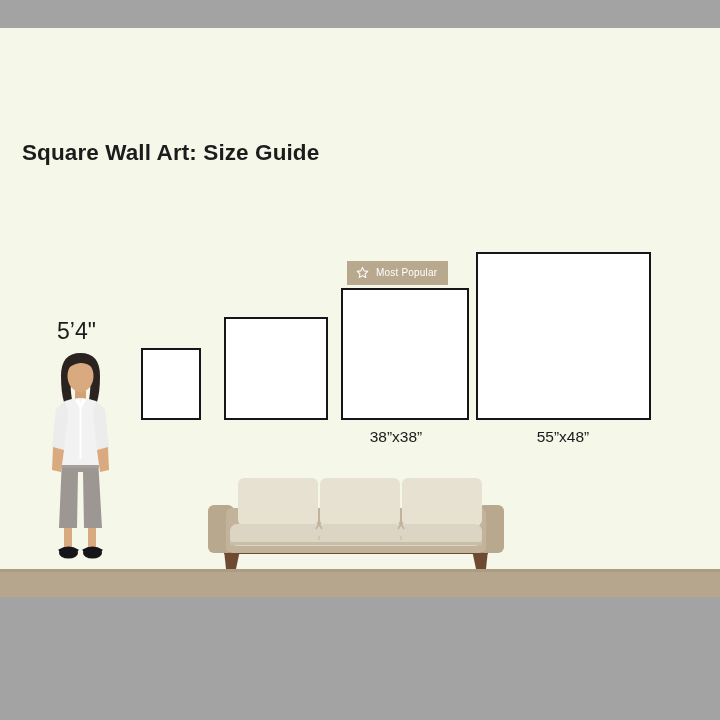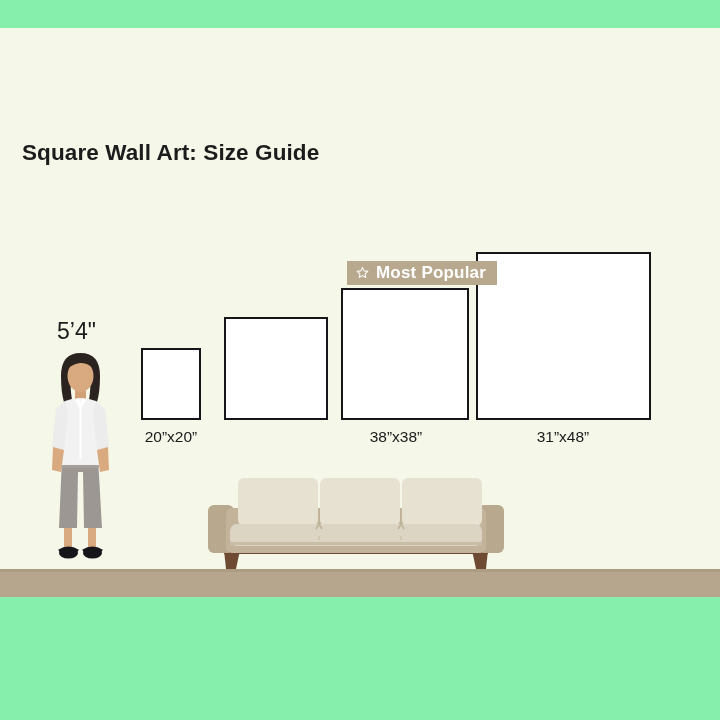--- a/index.html
+++ b/index.html
@@ -1,19 +1,19 @@
 <!DOCTYPE html>
 <html><head>
 <meta charset="utf-8">
 <style>
   html,body{margin:0;padding:0;background:#ffffff;}
   body{width:720px;height:720px;position:relative;overflow:hidden;
        font-family:"Liberation Sans","DejaVu Sans",sans-serif;}
 
-  #stage{position:absolute;left:0;top:0;width:720px;height:720px;background:#86efac;}
+  #stage{position:absolute;left:0;top:0;width:720px;height:720px;background:#a3a3a3;}
 
   
   .wall{position:absolute;left:0;top:28px;width:720px;height:541px;background:#f5f7e9;}
   .floor{position:absolute;left:0;top:569px;width:720px;height:28px;background:#b5a68d;}
   .floor-shade{position:absolute;left:0;top:569px;width:720px;height:3px;background:#a4947a;opacity:.55;}
 
   
   .title{position:absolute;left:22px;top:140px;font-size:22.5px;font-weight:bold;
          color:#1c1c1c;letter-spacing:.1px;white-space:nowrap;}
 
@@ -22,21 +22,21 @@
                 white-space:nowrap;}
 
   
   .frame{position:absolute;background:#ffffff;border:2.5px solid #16161a;box-sizing:border-box;}
   .size-label{position:absolute;font-size:15.5px;color:#1a1a1a;text-align:center;
               white-space:nowrap;}
 
   
   .badge{position:absolute;display:flex;align-items:center;gap:7px;
          background:#b7a88e;padding:4px 11px 5px 9px;box-sizing:border-box;}
-  .badge-text{font-size:17px;font-weight:bold;color:#ffffff;white-space:nowrap;
+  .badge-text{font-size:10px;font-weight:normal;color:#ffffff;white-space:nowrap;
               letter-spacing:.2px;}
   .badge-star{width:13px;height:13px;display:block;flex:0 0 auto;}
 
   
   .person{position:absolute;left:34px;top:352px;width:92px;height:218px;}
 
   
   .sofa{position:absolute;left:196px;top:472px;width:320px;height:99px;}
 </style>
 </head>
@@ -82,29 +82,28 @@
 
       <path d="M19 95 l11 3 l-3 22 l-9 -2 Z" fill="#d9a97f"></path>
       <path d="M74 95 l-11 3 l3 22 l9 -2 Z" fill="#d9a97f"></path>
 
       <path d="M41 48 l5.5 10 l5.5 -10 l-4 -2 l-1.5 6 l-1.5 -6 Z" fill="#ffffff"></path>
       <rect x="45.5" y="57" width="2" height="50" fill="#ffffff"></rect>
     </svg>
   </div>
 
   <div class="frame" style="left:141px;top:348px;width:60px;height:72px;"></div>
-  <div class="size-label" style="left:111px;top:428px;width:120px;">20”x20”</div>
 
   <div class="frame" style="left:224px;top:317px;width:104px;height:103px;"></div>
 
   <div class="frame" style="left:341px;top:288px;width:128px;height:132px;"></div>
   <div class="size-label" style="left:336px;top:428px;width:120px;">38”x38”</div>
 
   <div class="frame" style="left:476px;top:252px;width:175px;height:168px;"></div>
-  <div class="size-label" style="left:503px;top:428px;width:120px;">31”x48”</div>
+  <div class="size-label" style="left:503px;top:428px;width:120px;">55”x48”</div>
 
   <div class="badge" style="left:347px;top:261px;height:24px;">
     <svg class="badge-star" viewBox="0 0 24 24">
       <path d="M12 2.6 L14.9 9.0 L21.8 9.7 L16.7 14.4 L18.1 21.2 L12 17.7 L5.9 21.2 L7.3 14.4 L2.2 9.7 L9.1 9.0 Z" fill="none" stroke="#ffffff" stroke-width="1.9" stroke-linejoin="round"></path>
     </svg>
     <span class="badge-text">Most Popular</span>
   </div>
 
   <div class="sofa">
     <svg viewBox="0 0 320 99" width="320" height="99">

